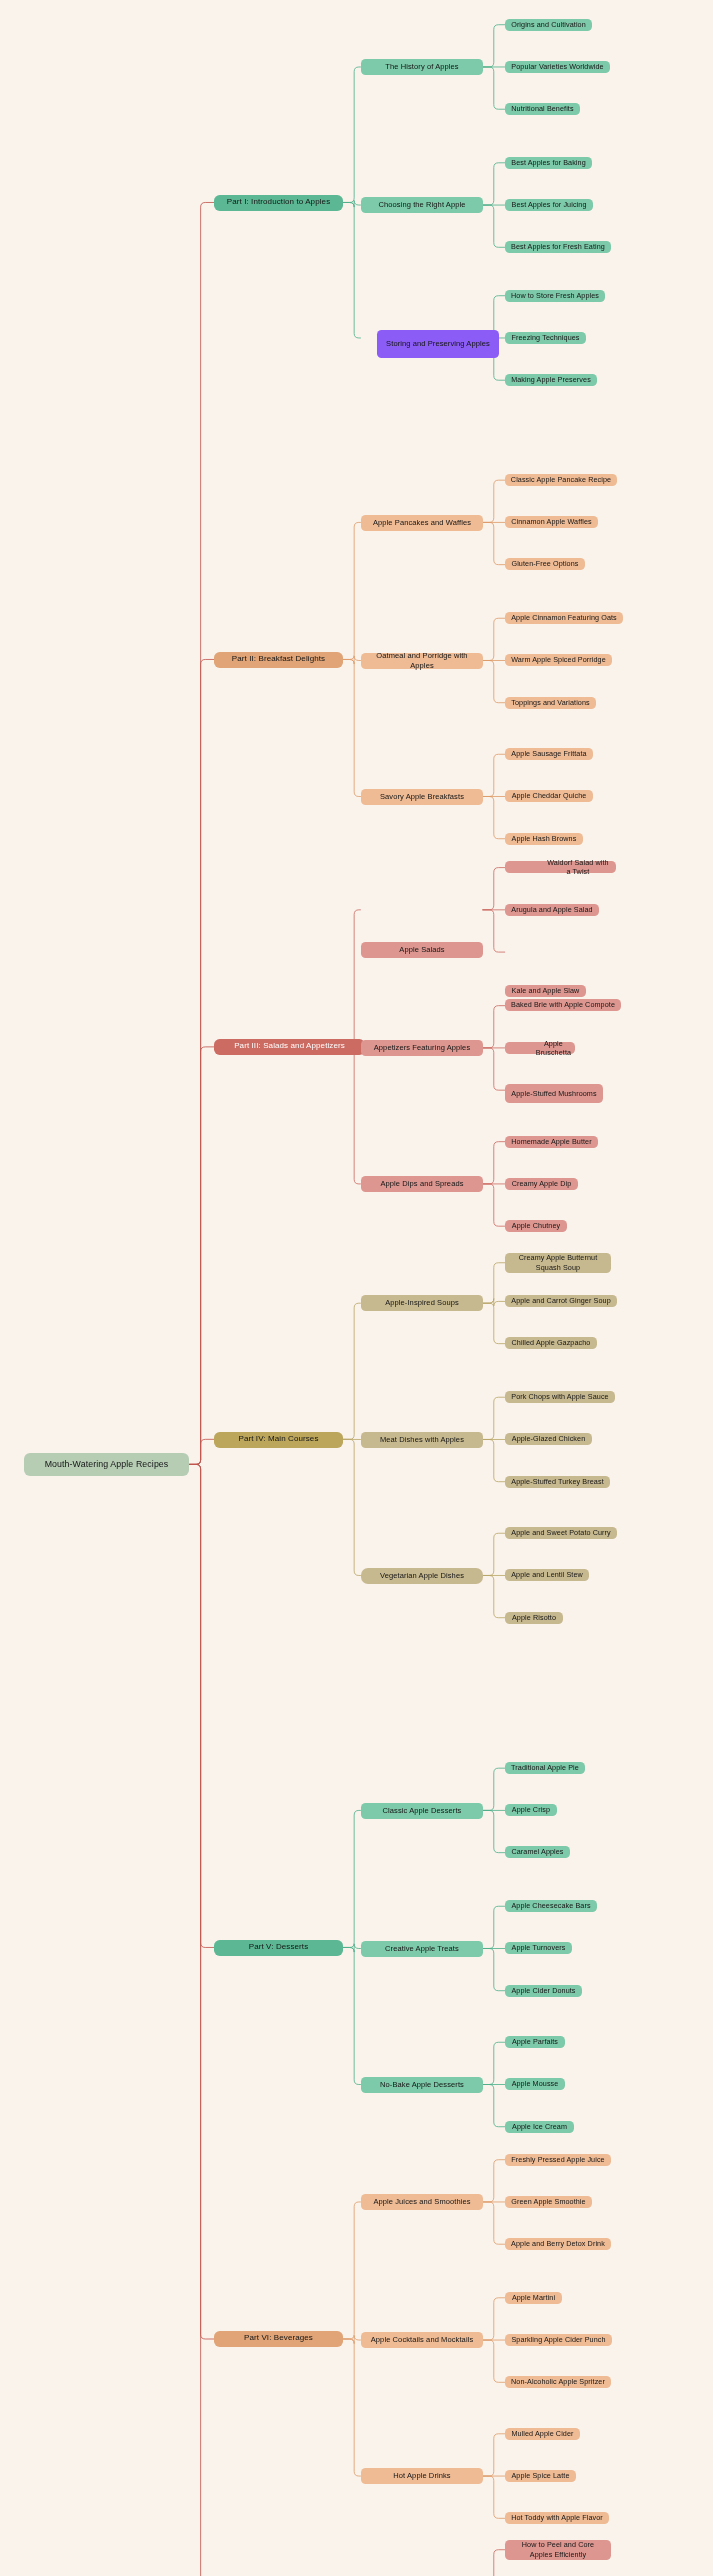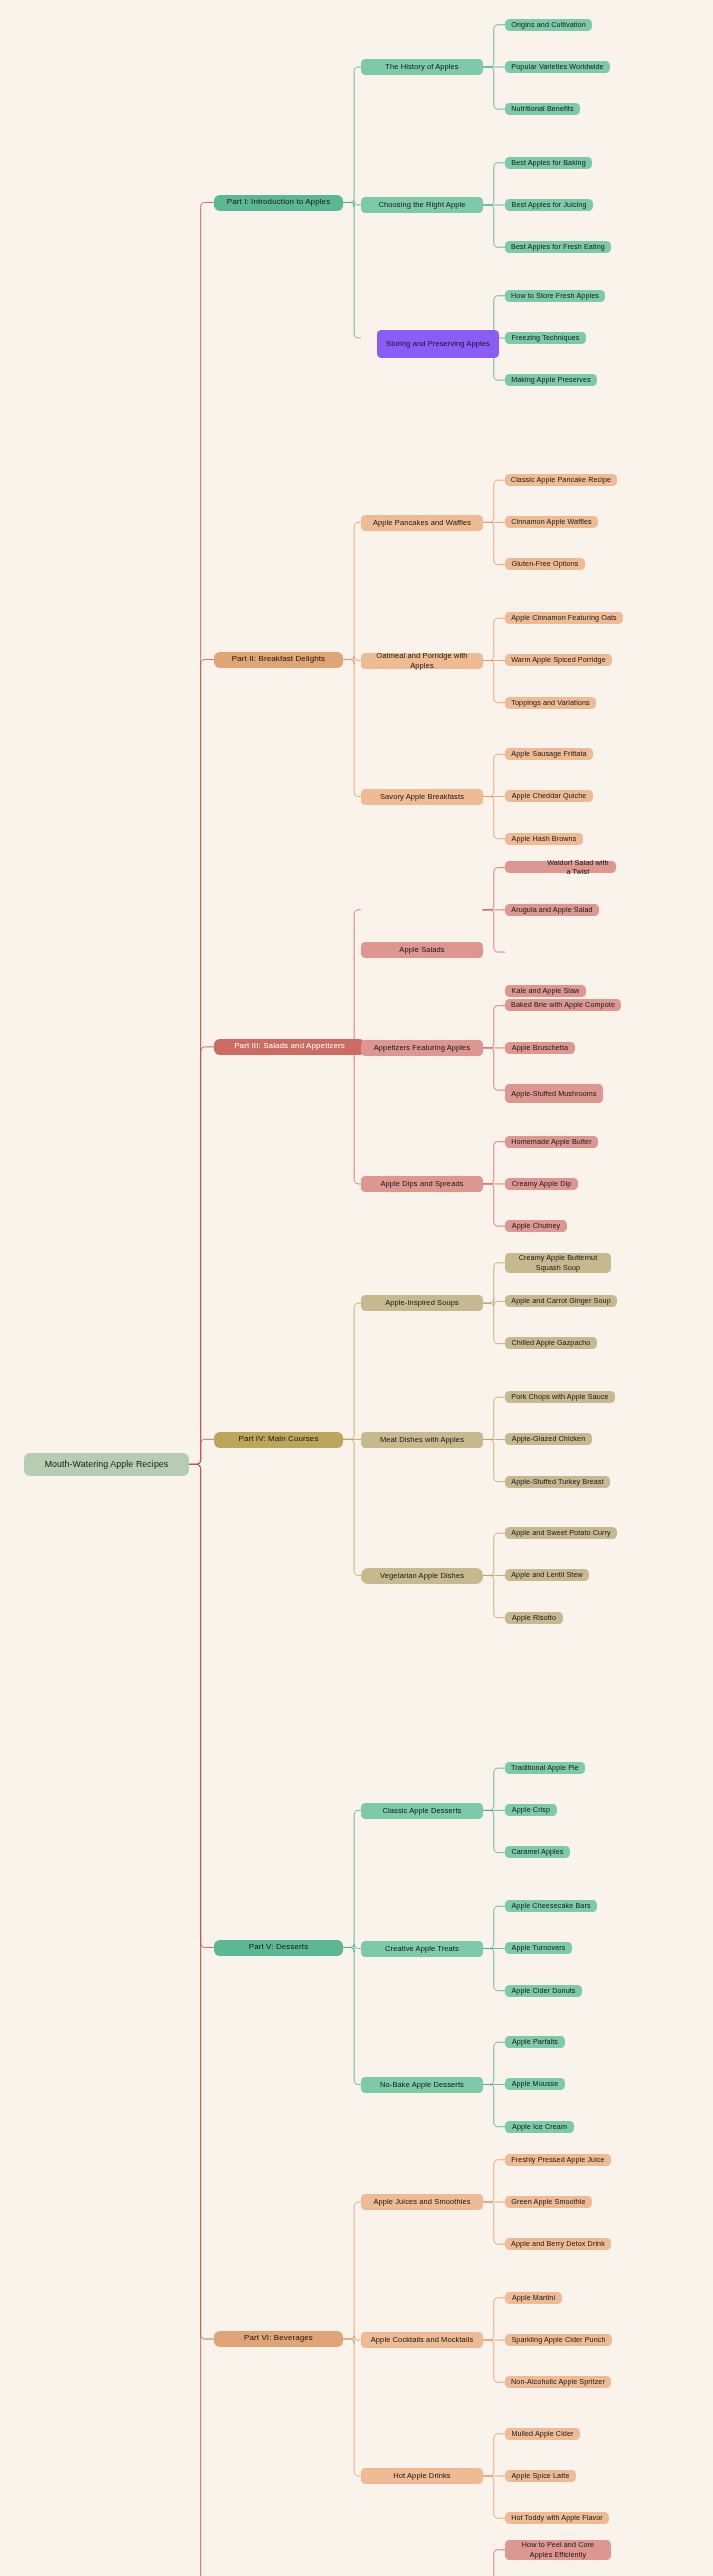--- a/index.html
+++ b/index.html
@@ -156,21 +156,21 @@
     <div class="node l3" style="left: 505px; top: 748px; width: 88px; height: 12.4px; background: rgb(238, 187, 149);">Apple Sausage Frittata</div>
     <div class="node l3" style="left: 505px; top: 790px; width: 88px; height: 12.4px; background: rgb(238, 187, 149);">Apple Cheddar Quiche</div>
     <div class="node l3" style="left: 505px; top: 833px; width: 78px; height: 12.4px; background: rgb(238, 187, 149);">Apple Hash Browns</div>
     <div class="node l1 white-text" style="left: 214px; top: 1039px; width: 151px; height: 15.5px; background: rgb(204, 107, 98);">Part III: Salads and Appetizers</div>
     <div class="node l2" style="left: 361px; top: 902px; width: 122px; height: 15.5px; background: rgb(221, 151, 144); margin-top: 40px;">Apple Salads</div>
     <div class="node l3" style="left: 505px; top: 861px; width: 111px; height: 12.4px; background: rgb(221, 151, 144); padding-left: 40px;">Waldorf Salad with a Twist</div>
     <div class="node l3" style="left: 505px; top: 904px; width: 94px; height: 12.4px; background: rgb(221, 151, 144);">Arugula and Apple Salad</div>
     <div class="node l3" style="left: 505px; top: 946px; width: 81px; height: 12.4px; background: rgb(221, 151, 144); margin-top: 39px;">Kale and Apple Slaw</div>
     <div class="node l2" style="left: 361px; top: 1040px; width: 122px; height: 15.5px; background: rgb(221, 151, 144);">Appetizers Featuring Apples</div>
     <div class="node l3" style="left: 505px; top: 999px; width: 116px; height: 12.4px; background: rgb(221, 151, 144);">Baked Brie with Apple Compote</div>
-    <div class="node l3" style="left: 505px; top: 1042px; width: 70px; height: 12.4px; background: rgb(221, 151, 144);">Apple Bruschetta</div>
+    <div class="node l3" style="left: 505px; top: 1042px; width: 70px; height: 12.4px; background: rgb(221, 151, 144); padding-left: 32px;">Apple Bruschetta</div>
     <div class="node l3" style="left: 505px; top: 1084px; width: 98px; height: 19px; background: rgb(221, 151, 144); text-align: right;">Apple-Stuffed Mushrooms</div>
     <div class="node l2" style="left: 361px; top: 1176px; width: 122px; height: 15.5px; background: rgb(221, 151, 144);">Apple Dips and Spreads</div>
     <div class="node l3" style="left: 505px; top: 1136px; width: 93px; height: 12.4px; background: rgb(221, 151, 144);">Homemade Apple Butter</div>
     <div class="node l3" style="left: 505px; top: 1178px; width: 73px; height: 12.4px; background: rgb(221, 151, 144);">Creamy Apple Dip</div>
     <div class="node l3" style="left: 505px; top: 1220px; width: 62px; height: 12.4px; background: rgb(221, 151, 144);">Apple Chutney</div>
     <div class="node l1" style="left: 214px; top: 1432px; width: 129px; height: 15.5px; background: rgb(187, 166, 92);">Part IV: Main Courses</div>
     <div class="node l2" style="left: 361px; top: 1295px; width: 122px; height: 15.5px; background: rgb(199, 185, 143);">Apple-Inspired Soups</div>
     <div class="node l3" style="left: 505px; top: 1253px; width: 106px; height: 19.6px; background: rgb(199, 185, 143); white-space: normal;">Creamy Apple Butternut Squash Soup</div>
     <div class="node l3" style="left: 505px; top: 1295px; width: 112px; height: 12.4px; background: rgb(199, 185, 143);">Apple and Carrot Ginger Soup</div>
     <div class="node l3" style="left: 505px; top: 1337px; width: 92px; height: 12.4px; background: rgb(199, 185, 143);">Chilled Apple Gazpacho</div>

